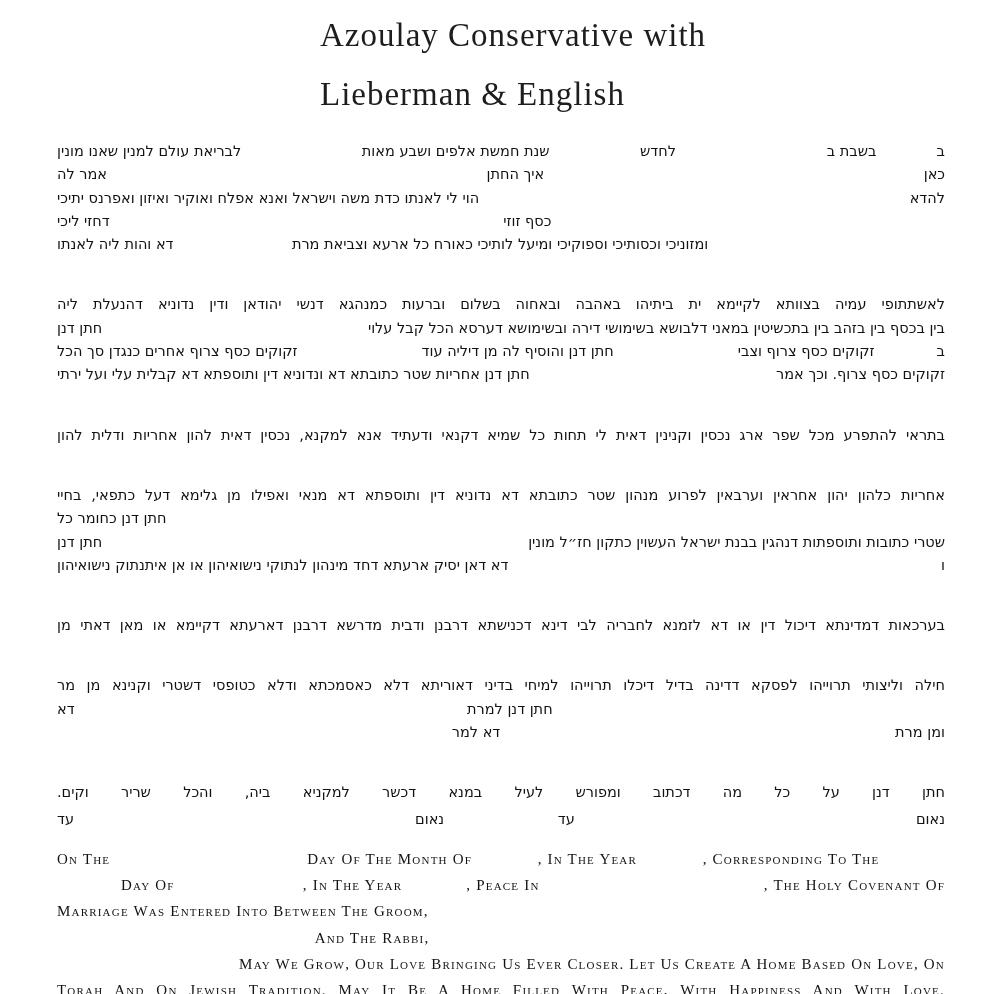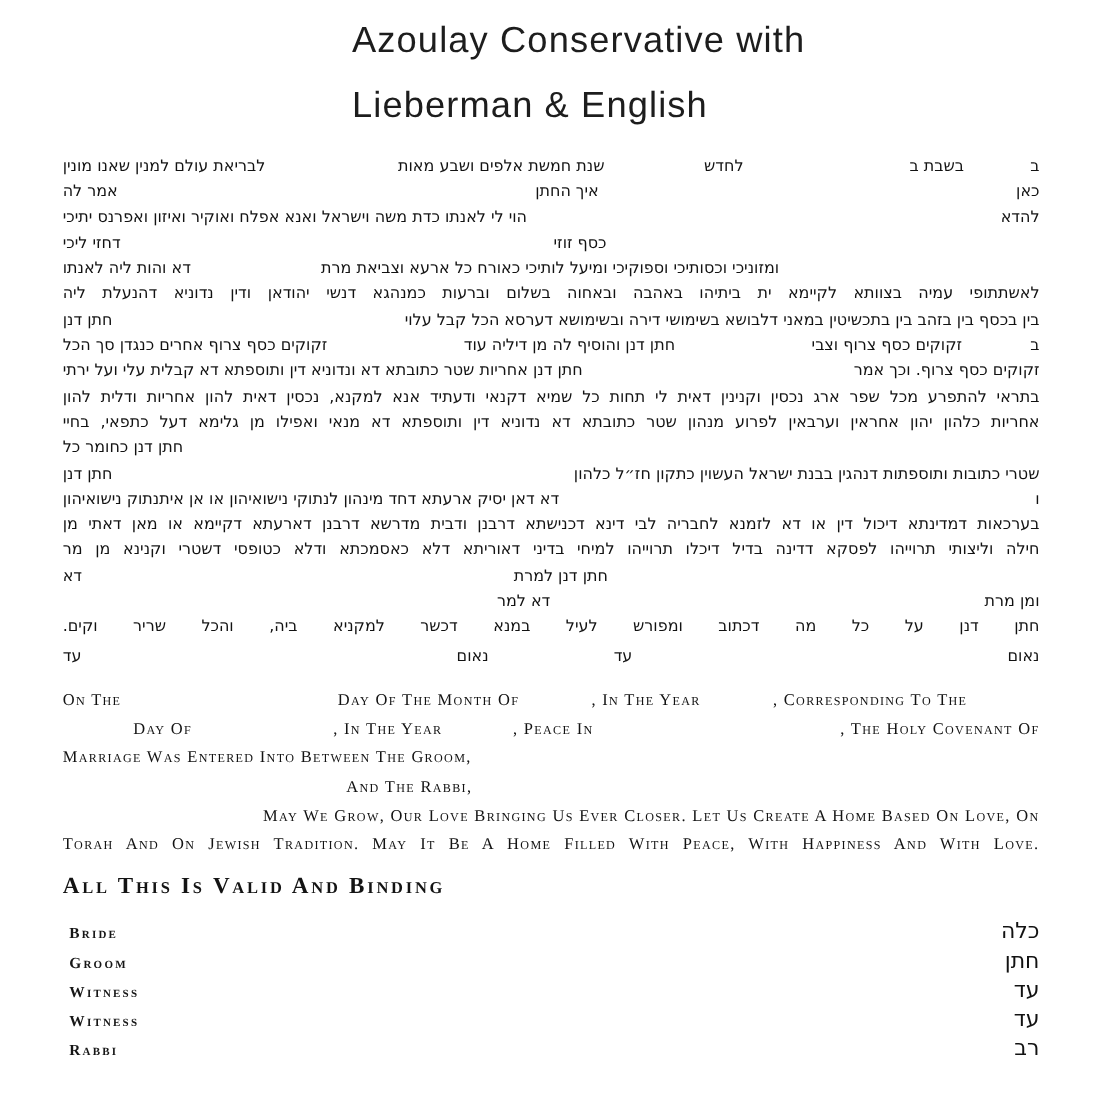--- a/index.html
+++ b/index.html
@@ -1,28 +1,28 @@
 <!DOCTYPE html>
 <html lang="en"><head>
 <meta charset="utf-8">
 <style>
   html,body{margin:0;padding:0;background:#ffffff;}
   body{width:1000px;height:994px;overflow:hidden;color:#151515;}
 
   .page{box-sizing:border-box;width:1000px;height:994px;padding:6px 55px 0 57px;}
 
   
-  .title{margin-left:263px;font-family:Liberation Sans, sans-serif;
+  .title{margin-left:263px;font-family:Liberation Serif, serif;
          font-size:33px;line-height:59px;letter-spacing:1px;color:#1d1d1d;font-weight:400;}
 
   
   .heb{direction:rtl;margin-top:16px;font-family:"DejaVu Sans",sans-serif;
        font-size:14.5px;color:#121212;}
   .heb .line{display:flex;align-items:baseline;height:23.3px;line-height:23.3px;}
-  .heb .line.justify{display:block;text-align:justify;text-align-last:justify;}
+  .heb .line.justify{display:block;text-align:justify;text-align-last:justify;margin-top:37px;}
   .heb .line.last-row{margin-top:3px;}
 
   .line .gap{flex-grow:1;flex-basis:0;min-width:8px;}
   .line .seg{white-space:pre;}
 
   
   .eng{margin-top:15px;font-family:"Liberation Serif",serif;font-variant:small-caps;
        font-size:15px;letter-spacing:1.2px;color:#131313;}
   .eng .line{display:flex;align-items:baseline;height:26.2px;line-height:26.2px;}
   .eng .line.justify{display:block;text-align:justify;text-align-last:justify;}
@@ -108,21 +108,21 @@
         <span class="gap" style="flex-grow: 1.5;"></span>
         <span class="seg">חתן דנן אחריות שטר כתובתא דא ונדוניא דין ותוספתא דא קבלית עלי ועל ירתי</span>
       </div>
       <div class="line justify">בתראי להתפרע מכל שפר ארג נכסין וקנינין דאית לי תחות כל שמיא דקנאי ודעתיד אנא למקנא, נכסין דאית להון אחריות ודלית להון</div>
       <div class="line justify">אחריות כלהון יהון אחראין וערבאין לפרוע מנהון שטר כתובתא דא נדוניא דין ותוספתא דא מנאי ואפילו מן גלימא דעל כתפאי, בחיי</div>
       <div class="line">
         <span class="gap" style="flex-grow: 1;"></span>
         <span class="seg">חתן דנן כחומר כל</span>
       </div>
       <div class="line">
-        <span class="seg">שטרי כתובות ותוספתות דנהגין בבנת ישראל העשוין כתקון חז״ל כלהון</span>
+        <span class="seg">שטרי כתובות ותוספתות דנהגין בבנת ישראל העשוין כתקון חז״ל מונין</span>
         <span class="gap" style="flex-grow: 1;"></span>
         <span class="seg">חתן דנן</span>
       </div>
       <div class="line">
         <span class="seg">ו</span>
         <span class="gap" style="flex-grow: 1;"></span>
         <span class="seg">דא דאן יסיק ארעתא דחד מינהון לנתוקי נישואיהון או אן איתנתוק נישואיהון</span>
       </div>
       <div class="line justify">בערכאות דמדינתא דיכול דין או דא לזמנא לחבריה לבי דינא דכנישתא דרבנן ודבית מדרשא דרבנן דארעתא דקיימא או מאן דאתי מן</div>
       <div class="line justify">חילה וליצותי תרוייהו לפסקא דדינה בדיל דיכלו תרוייהו למיחי בדיני דאוריתא דלא כאסמכתא ודלא כטופסי דשטרי וקנינא מן מר</div>

